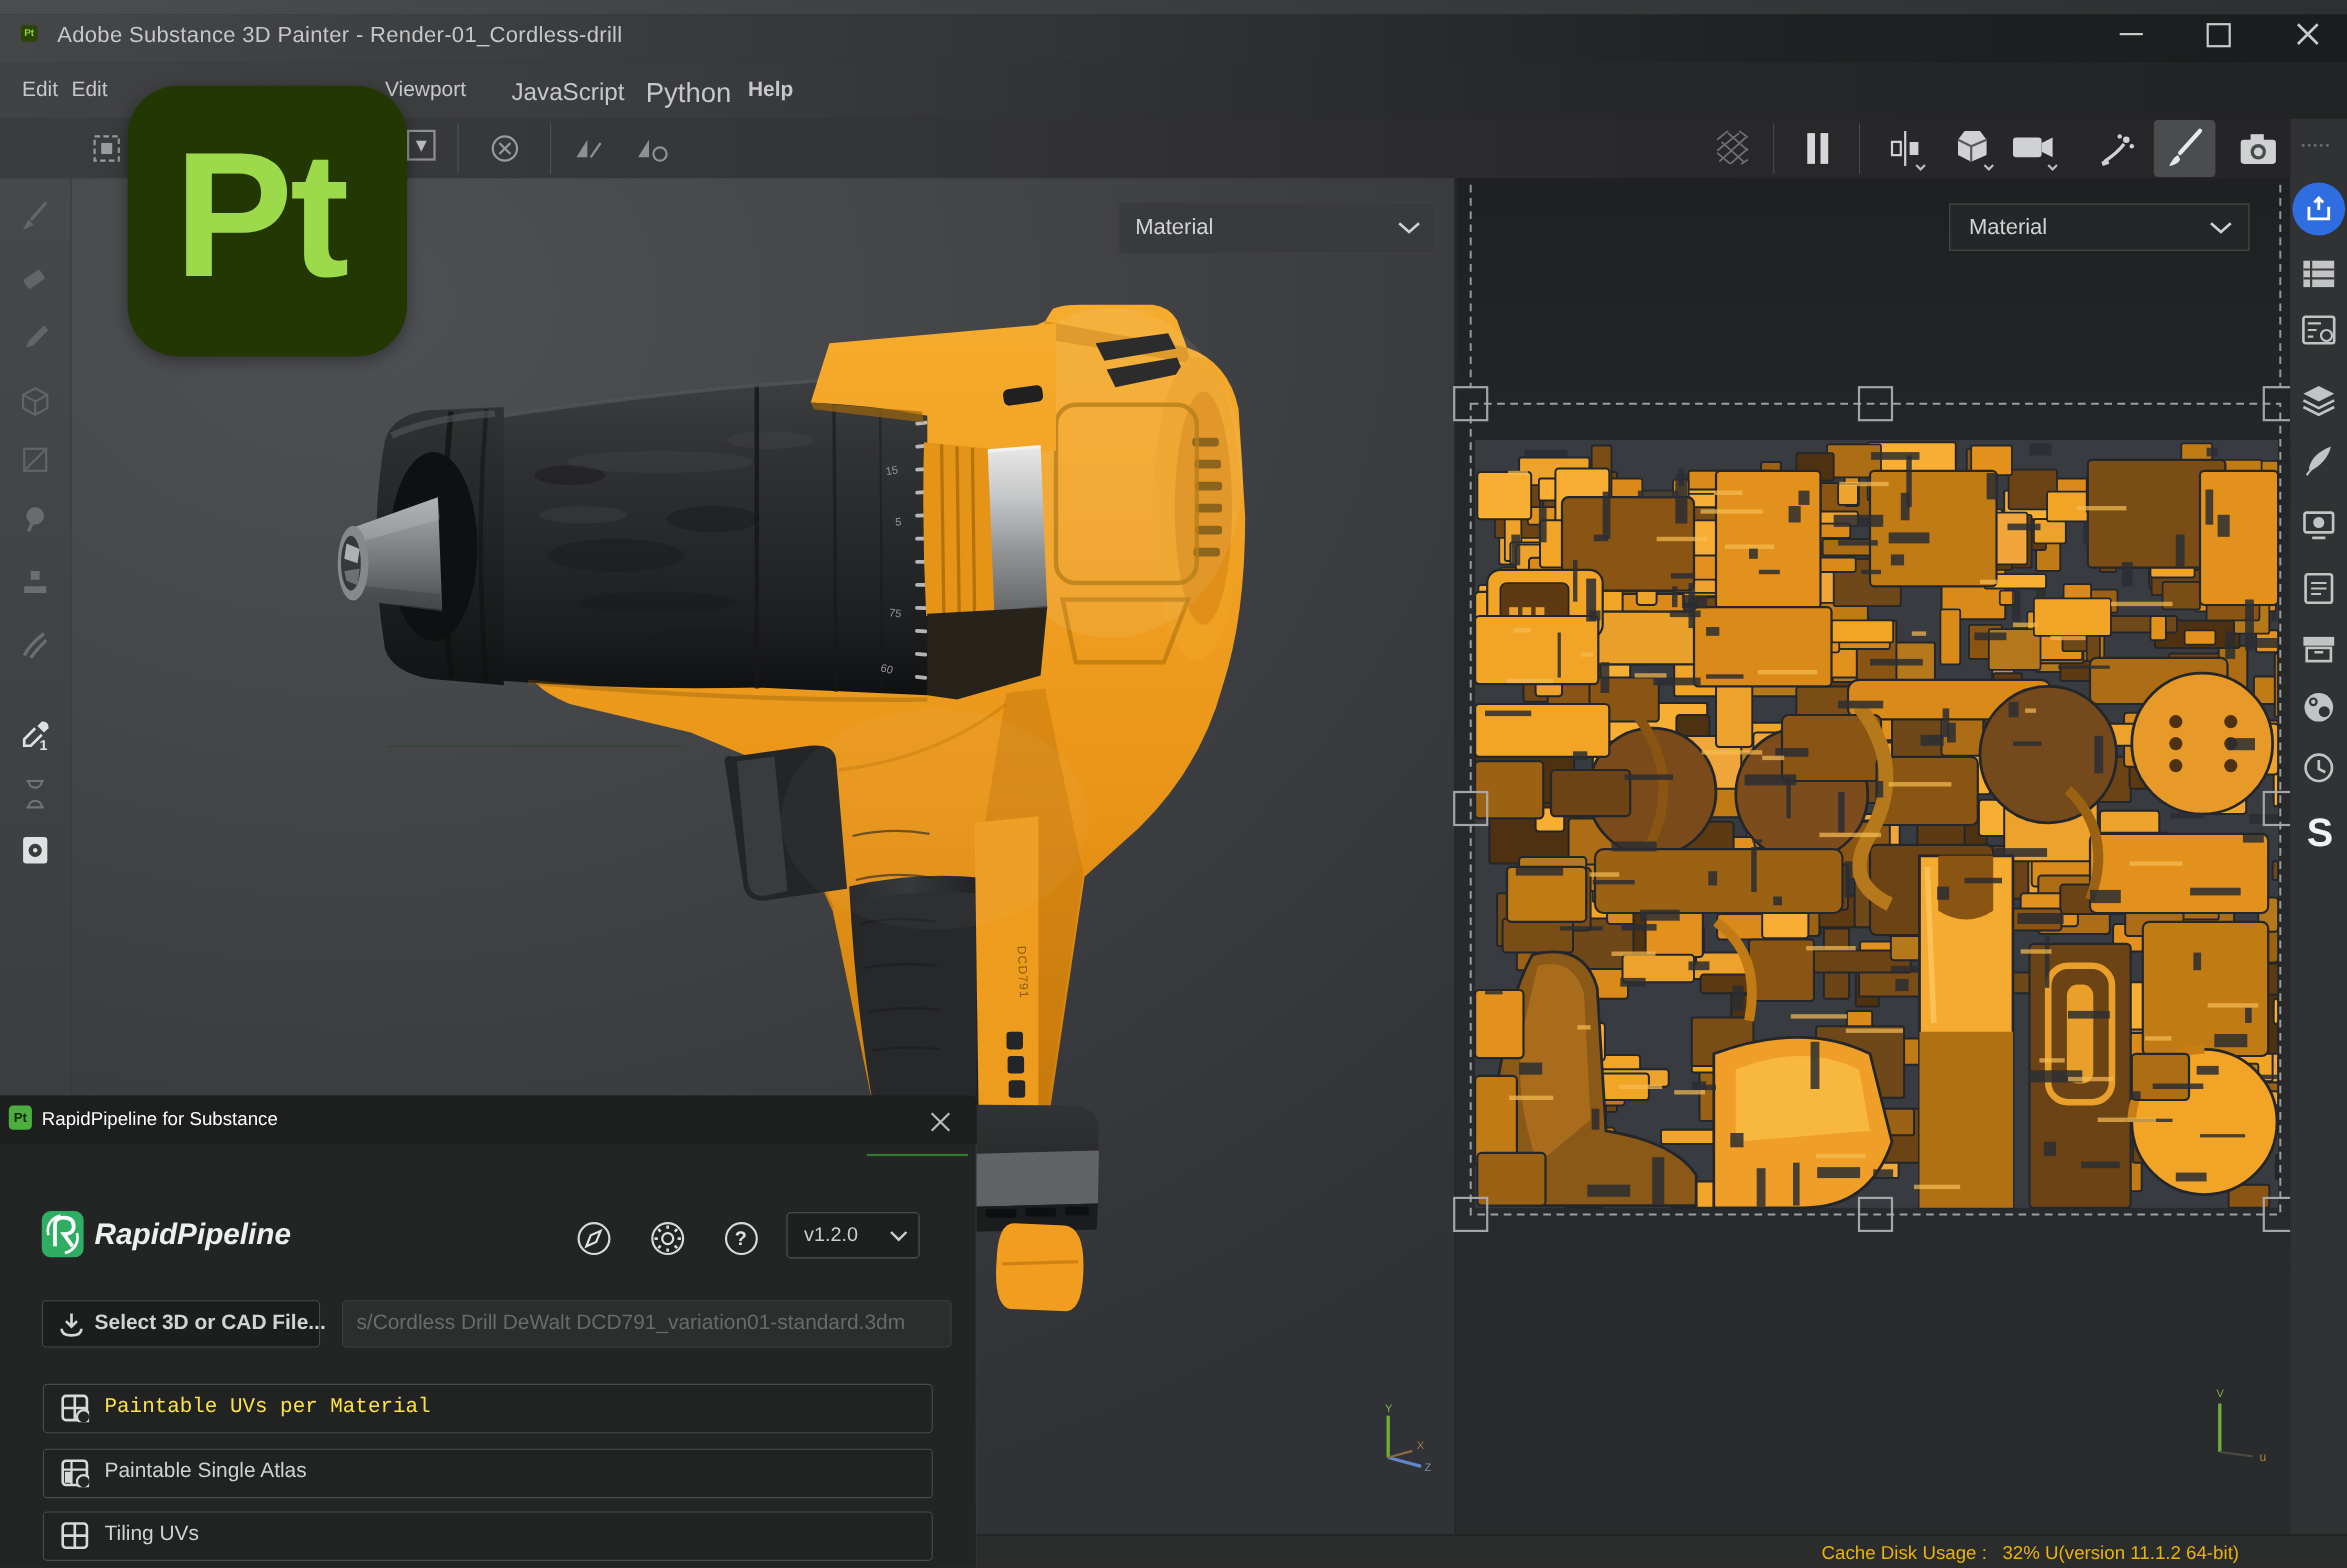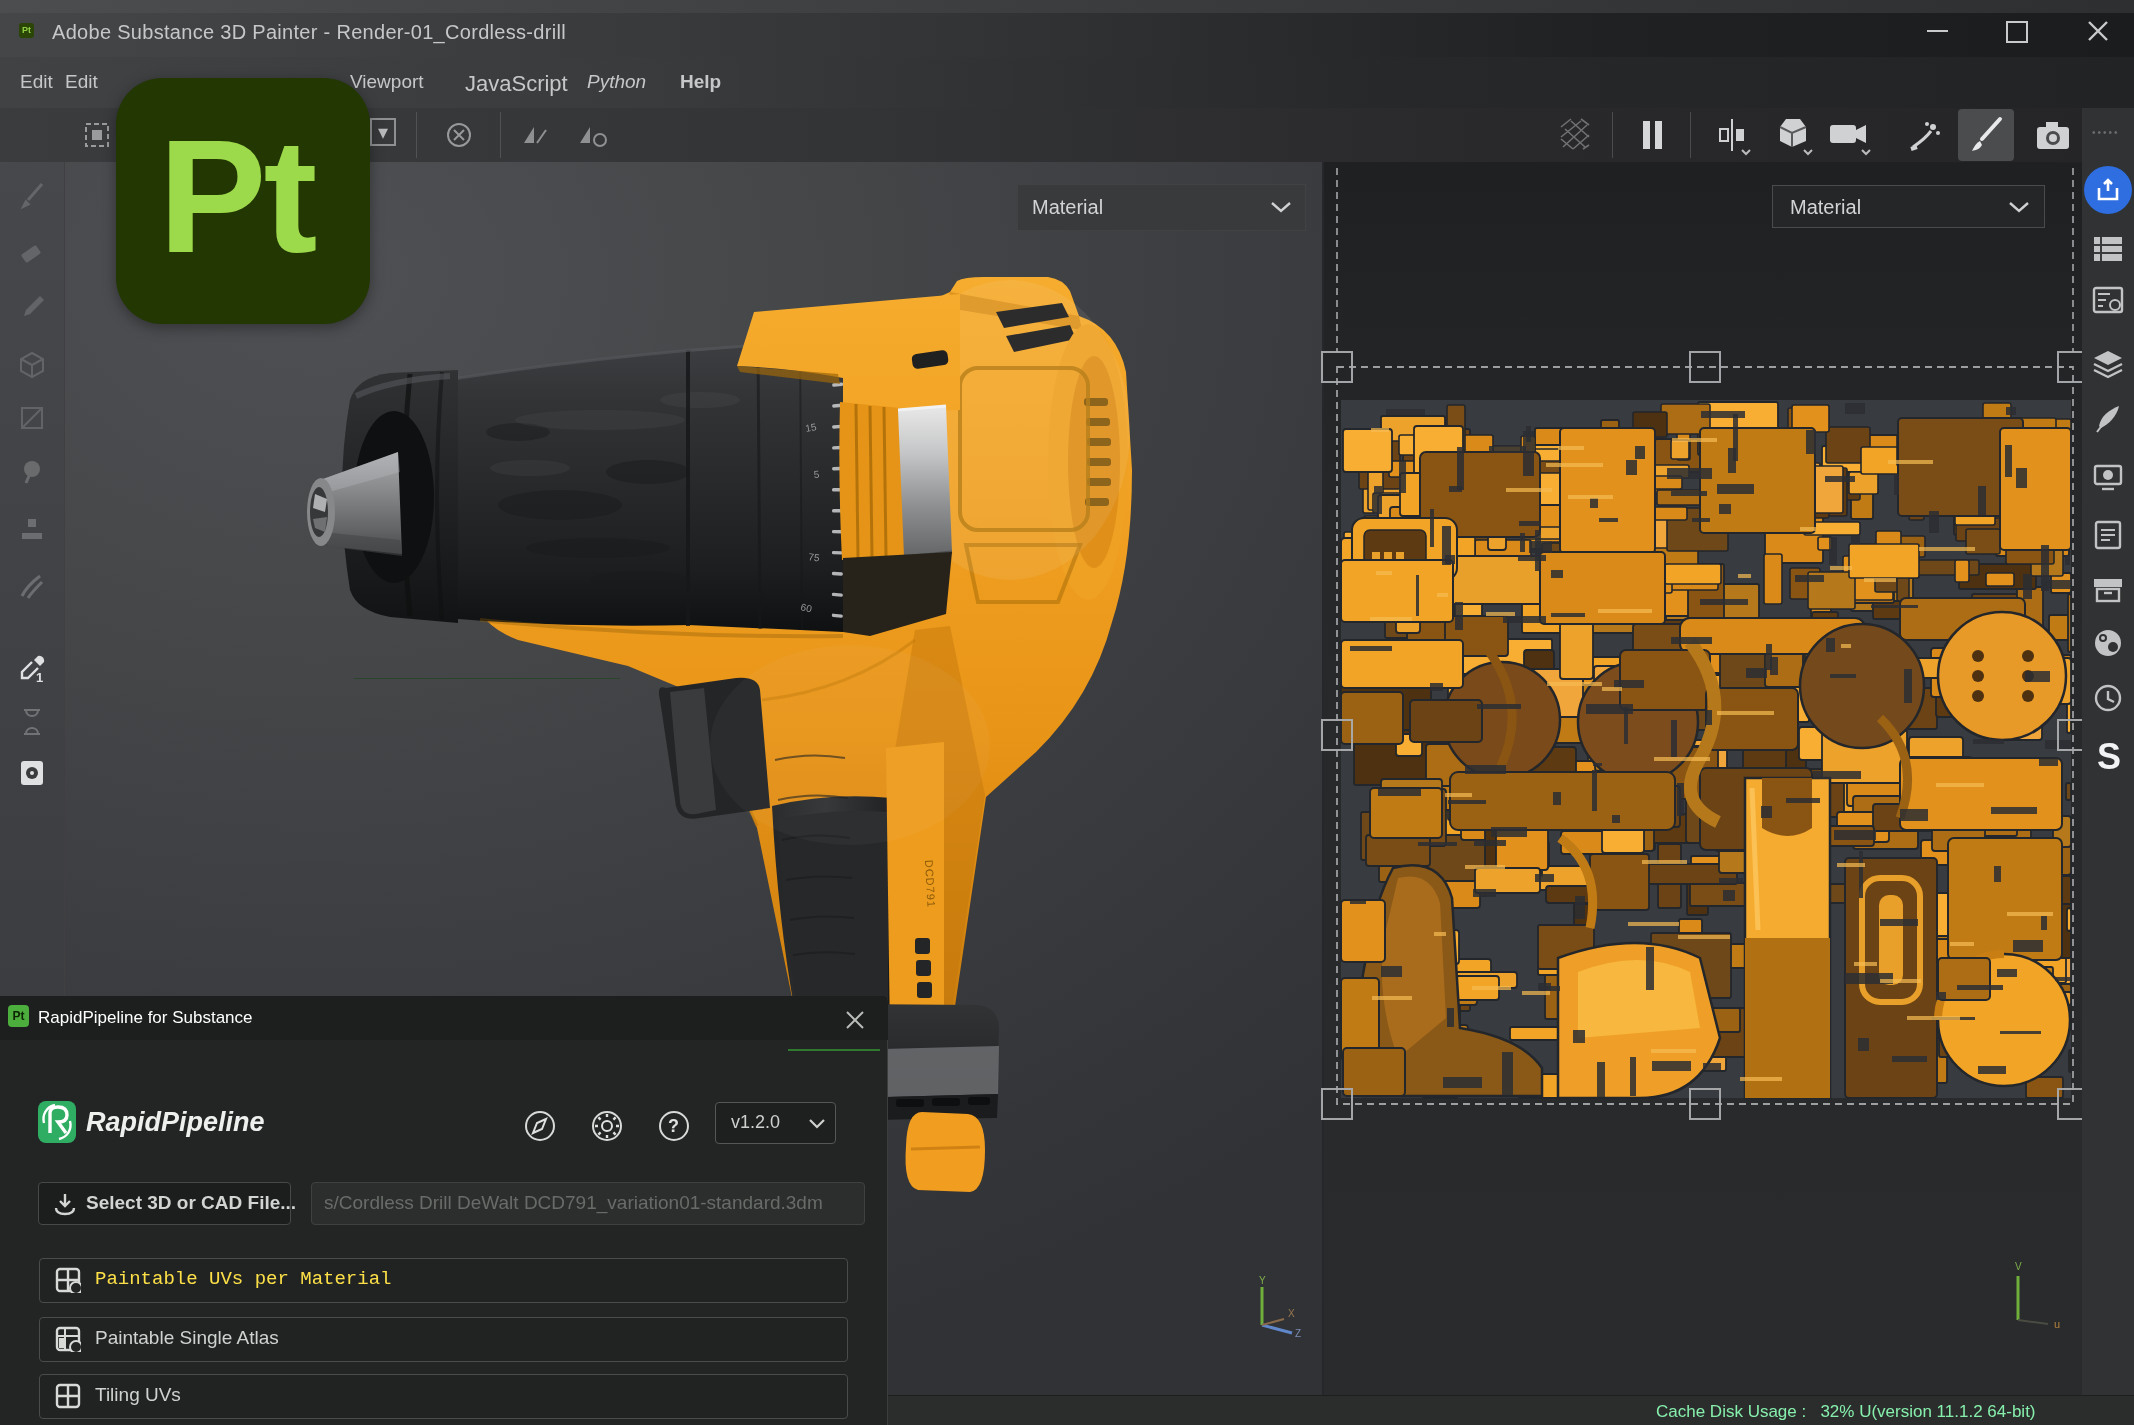--- a/index.html
+++ b/index.html
@@ -22,21 +22,21 @@
 <div class="abs" style="left:2006px;top:21px;width:18px;height:18px;border:2px solid #c9cacb;"></div>
 <svg class="abs" style="left:2087px;top:20px;" width="22" height="22">
       <path d="M2 2 L20 20 M20 2 L2 20" stroke="#c9cacb" stroke-width="2.4"></path>
     </svg>
 
 <div class="abs" style="left:0;top:57px;width:2134px;height:51px;background:linear-gradient(90deg,#414244,#3a3b3d 30%,#272829 65%,#222324);"></div>
 <div class="abs txt" style="top:71px;left:20px;font-size:19px;">Edit</div>
 <div class="abs txt" style="top:71px;left:65px;font-size:19px;">Edit</div>
 <div class="abs txt" style="top:71px;left:350px;font-size:19px;">Viewport</div>
 <div class="abs txt" style="top:71px;left:465px;font-size:22px;">JavaScript</div>
-<div class="abs txt" style="top:71px;left:587px;font-size:19px;font-style:italic;">Python</div>
+<div class="abs txt" style="top:71px;left:587px;font-size:25px;">Python</div>
 <div class="abs txt" style="top:71px;left:680px;font-size:19px;font-weight:bold;">Help</div>
 
 <div class="abs" style="left:0;top:108px;width:2134px;height:54px;background:linear-gradient(90deg,#3b3c3e,#333436 40%,#29292b 70%,#252527);"></div>
 <svg class="abs" style="left:80;top:118px;left:80px;" width="34" height="34" viewBox="0 0 34 34">
       <rect x="6" y="6" width="22" height="22" fill="none" stroke="#9a9b9c" stroke-width="2" stroke-dasharray="5 3"></rect>
       <rect x="12" y="12" width="10" height="10" fill="#9a9b9c"></rect>
     </svg>
 <div class="abs" style="left:370px;top:118px;width:26px;height:28px;border:2px solid #8f9091;box-sizing:border-box;color:#b8b9ba;font-size:20px;text-align:center;line-height:24px;">▾</div>
 <div class="abs" style="left:416px;top:112px;width:1px;height:46px;background:#515254;"></div>
 <svg class="abs" style="left:444px;top:120px;" width="30" height="30" viewBox="0 0 30 30">
@@ -978,21 +978,21 @@
       <circle cx="12" cy="12" r="4" fill="#303233"></circle>
       <circle cx="12" cy="12" r="2" fill="#c2c3c4"></circle>
     </svg>
 <svg class="abs" style="left:2091px;top:681px;" width="34" height="34" viewBox="0 0 34 34">
       <circle cx="17" cy="17" r="12" fill="none" stroke="#c2c3c4" stroke-width="2.4"></circle>
       <path d="M17 10 L17 18 L23 21" stroke="#c2c3c4" stroke-width="2.4" fill="none"></path>
     </svg>
 <div class="abs" style="left:2097px;top:736px;color:#f2f3f4;font-size:36px;font-weight:bold;">S</div>
 
 <div class="abs" style="left:0;top:1395px;width:2134px;height:30px;background:#2b2d2d;border-top:1px solid #1d1f1f;box-sizing:border-box;"></div>
-<div class="abs" style="left:1656px;top:1402px;font-size:17px;color:#86efac;">Cache Disk Usage :&nbsp;&nbsp;&nbsp;32% U(version 11.1.2 64-bit)</div>
+<div class="abs" style="left:1656px;top:1402px;font-size:17px;color:#eab308;">Cache Disk Usage :&nbsp;&nbsp;&nbsp;32% U(version 11.1.2 64-bit)</div>
 
 <div class="abs" style="left:116px;top:78px;width:254px;height:246px;border-radius:46px;background:#233703;box-shadow:0 4px 14px rgba(0,0,0,0.35);"></div>
 <div class="abs" style="left:116px;top:78px;width:254px;height:246px;color:#9cd94b;font-size:162px;font-weight:bold;text-align:center;line-height:236px;letter-spacing:-3px;text-indent:-13px;">Pt</div>
 
 <div class="abs" style="left:0;top:996px;width:888px;height:429px;background:#232525;border:1px solid #3c3e3e;border-top:2px solid #131515;border-left:none;border-bottom:none;border-radius:0 6px 0 0;box-sizing:border-box;"></div>
 <div class="abs" style="left:0;top:996px;width:888px;height:44px;background:#1d1f1f;border-radius:0 6px 0 0;"></div>
 <div class="abs" style="left:8px;top:1005px;width:21px;height:22px;border-radius:4px;background:#4cae3d;color:#0e2503;font-weight:bold;font-size:12px;text-align:center;line-height:22px;">Pt</div>
 <div class="abs" style="left:38px;top:1008px;font-size:17px;color:#ffffff;">RapidPipeline for Substance</div>
 <svg class="abs" style="left:845px;top:1010px;" width="20" height="20">
       <path d="M2 2 L18 18 M18 2 L2 18" stroke="#b9bdb9" stroke-width="2"></path>

